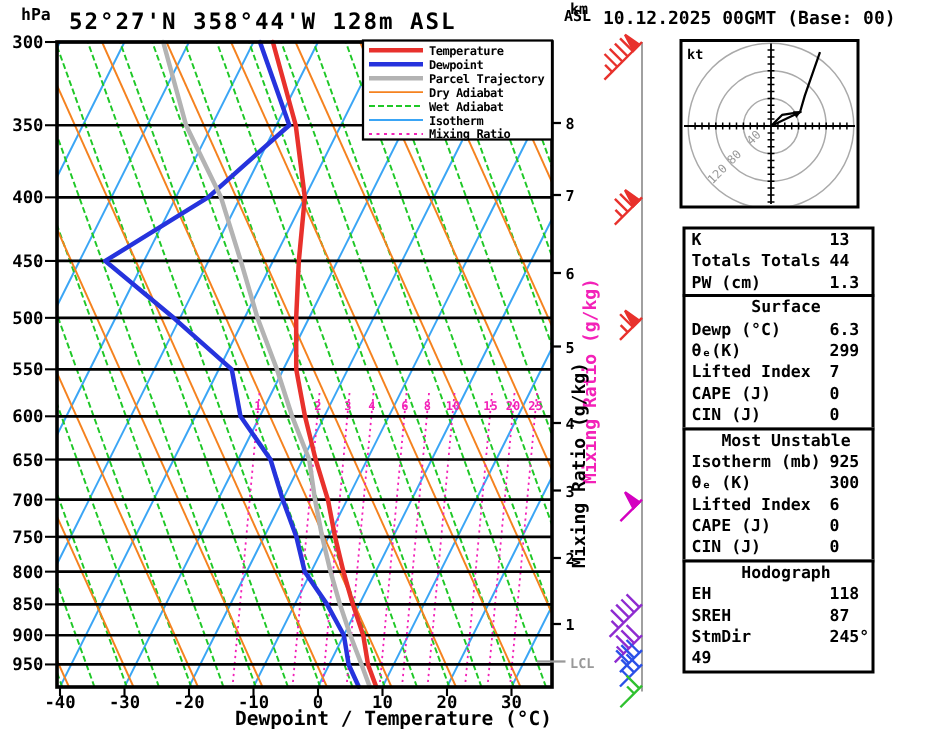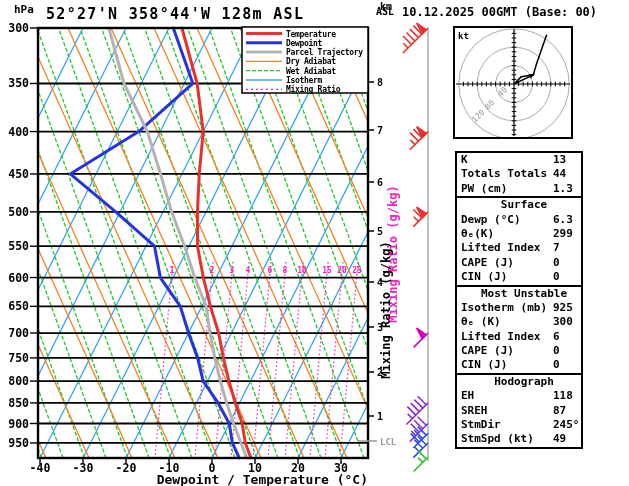--- a/index.html
+++ b/index.html
@@ -424,18 +424,17 @@
         </div>
         <div class="srow">
           <span class="sl">SREH</span>
           <span class="sv">87</span>
         </div>
         <div class="srow">
           <span class="sl">StmDir</span>
           <span class="sv">245°</span>
         </div>
         <div class="srow">
-          <span class="sl">StmSpd (kt)</span>
           <span class="sv">49</span>
         </div>
       </div>
     </div>
 </div>
 
 </body></html>

